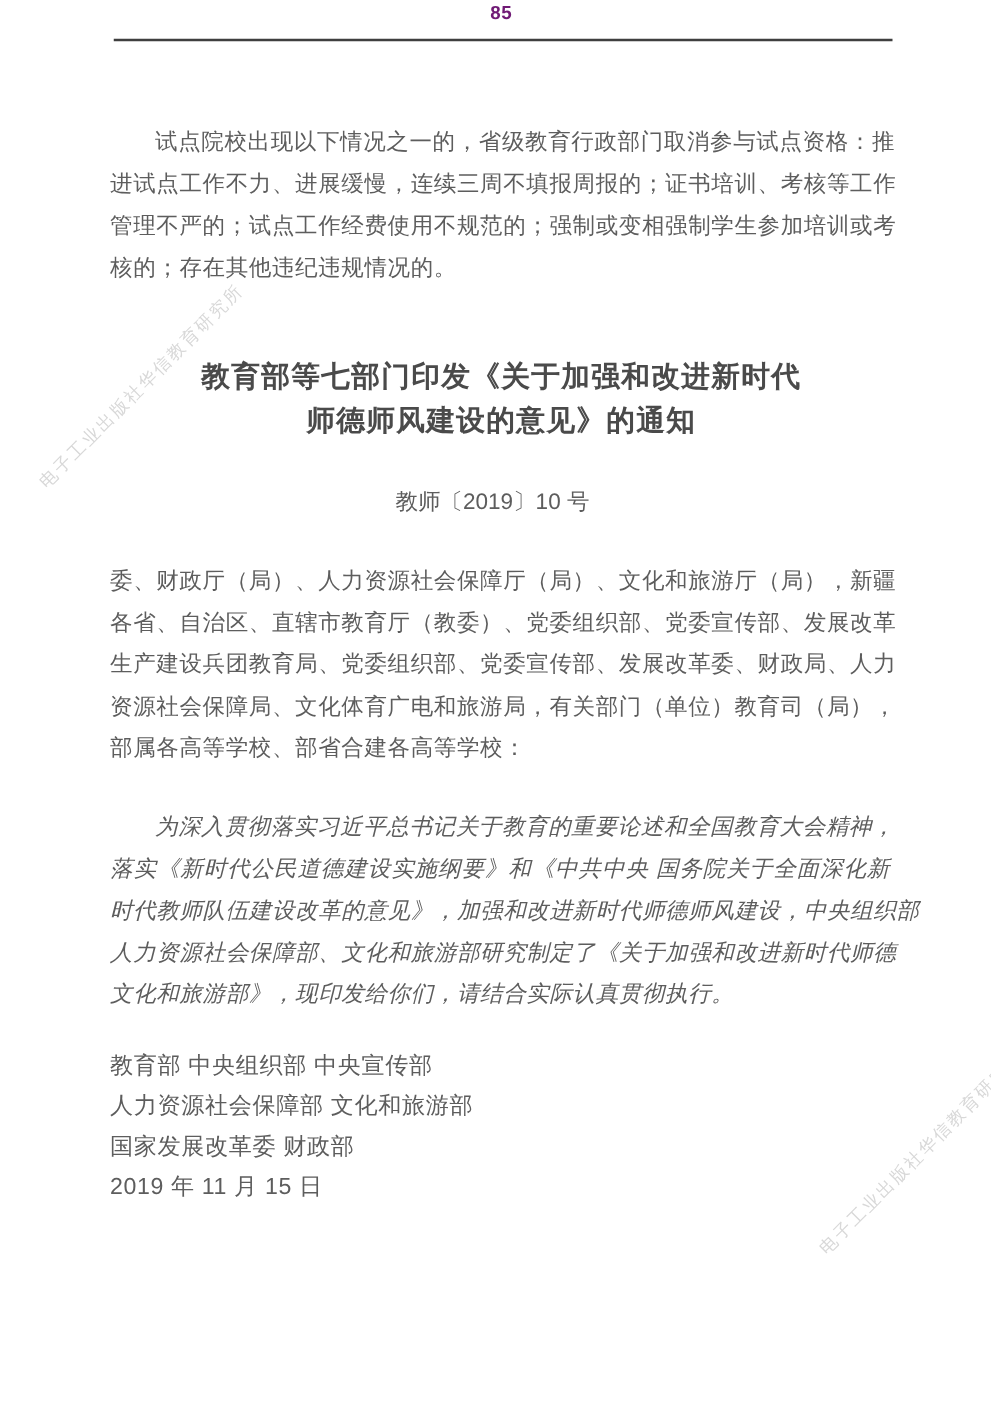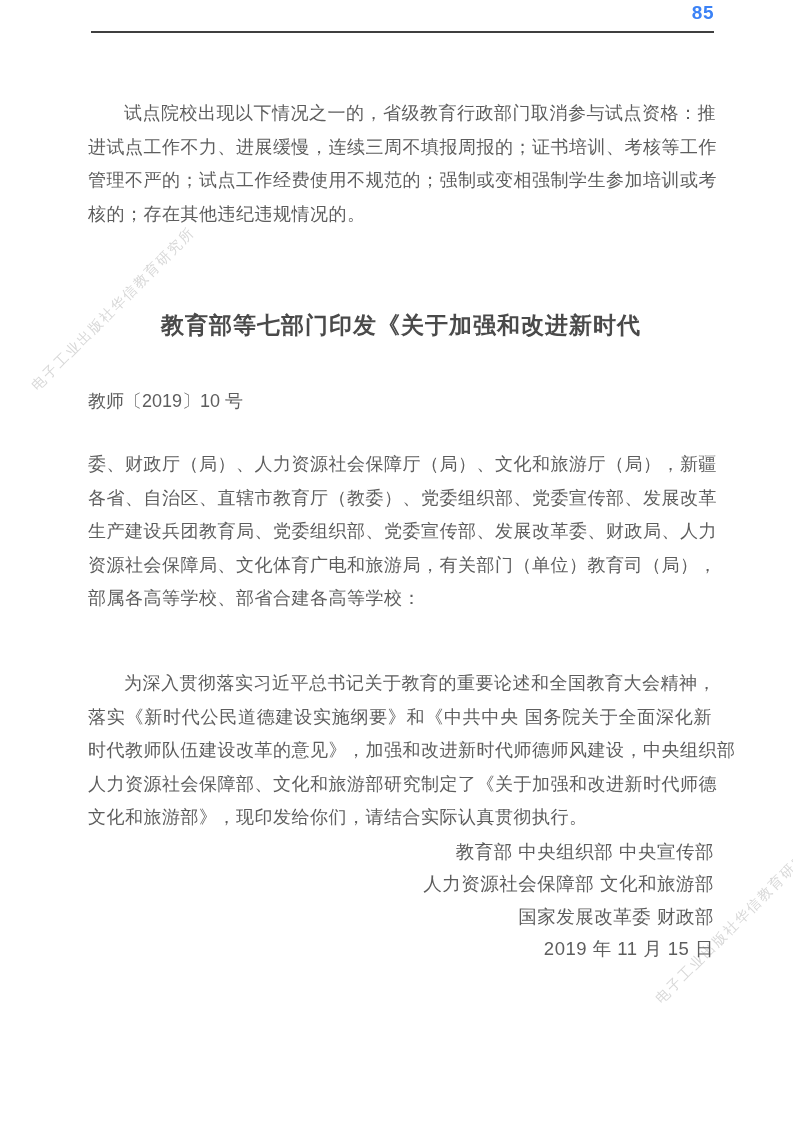--- a/index.html
+++ b/index.html
@@ -11,24 +11,24 @@
     overflow: hidden;
     font-family: "Liberation Sans", sans-serif;
   }
 
   
   .page-number {
     position: absolute;
     top: 2px;
     left: 88px;
     width: 626px;
-    text-align: right;
-    font-size: 19px;
+    text-align: center;
+    font-size: 15px;
     font-weight: bold;
-    color: #3b82f6;
+    color: #701a75;
     letter-spacing: 0.5px;
   }
   .header-rule {
     position: absolute;
     top: 31px;
     left: 91px;
     width: 623px;
     height: 2px;
     background: #3f3f3f;
   }
@@ -60,46 +60,44 @@
     position: absolute;
     top: 284px;
     left: 88px;
     width: 626px;
     text-align: center;
     font-size: 23px;
     line-height: 35px;
     font-weight: bold;
     color: #4a4a4a;
     letter-spacing: 1px;
-    margin-top: 24px;
   }
 
   .doc-number {
     position: absolute;
     top: 389px;
     left: 88px;
     width: 612px;
-    text-align: left;
+    text-align: center;
     font-size: 18px;
     line-height: 25px;
     color: #5d5d5d;
   }
 
   .recipients { top: 448px; }
-  .body-para  { top: 667px; }
+  .body-para  { top: 645px; font-style: italic; }
 
   .signatures {
     position: absolute;
     top: 836px;
     left: 88px;
     width: 626px;
     font-size: 18.5px;
     line-height: 32.4px;
     color: #5d5d5d;
-    text-align: right;
     letter-spacing: 0.5px;
   }
 
   
   .watermark {
     position: absolute;
     white-space: nowrap;
     font-size: 14px;
     letter-spacing: 2px;
     color: #d8d8d8;
@@ -124,20 +122,21 @@
 
   <div class="textblock intro">
     <div class="line line--indent">试点院校出现以下情况之一的，省级教育行政部门取消参与试点资格：推</div>
     <div class="line">进试点工作不力、进展缓慢，连续三周不填报周报的；证书培训、考核等工作</div>
     <div class="line">管理不严的；试点工作经费使用不规范的；强制或变相强制学生参加培训或考</div>
     <div class="line line--end">核的；存在其他违纪违规情况的。</div>
   </div>
 
   <div class="doc-title">
     <div>教育部等七部门印发《关于加强和改进新时代</div>
+    <div>师德师风建设的意见》的通知</div>
   </div>
 
   <div class="doc-number">教师〔2019〕10 号</div>
 
   <div class="textblock recipients">
     <div class="line">委、财政厅（局）、人力资源社会保障厅（局）、文化和旅游厅（局），新疆</div>
     <div class="line">各省、自治区、直辖市教育厅（教委）、党委组织部、党委宣传部、发展改革</div>
     <div class="line">生产建设兵团教育局、党委组织部、党委宣传部、发展改革委、财政局、人力</div>
     <div class="line">资源社会保障局、文化体育广电和旅游局，有关部门（单位）教育司（局），</div>
     <div class="line line--end">部属各高等学校、部省合建各高等学校：</div>

